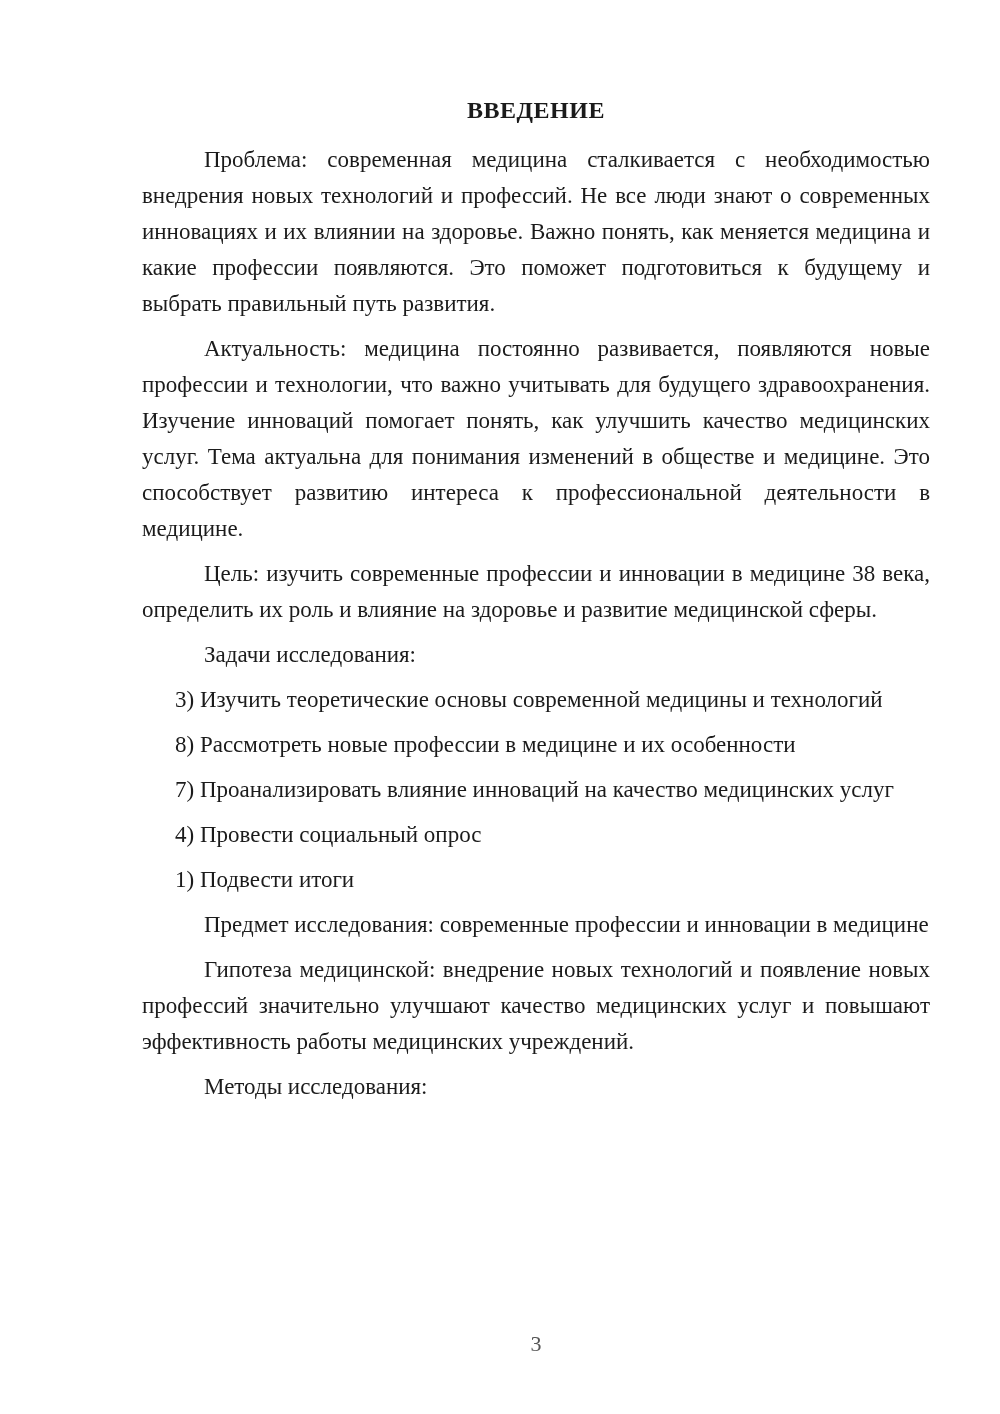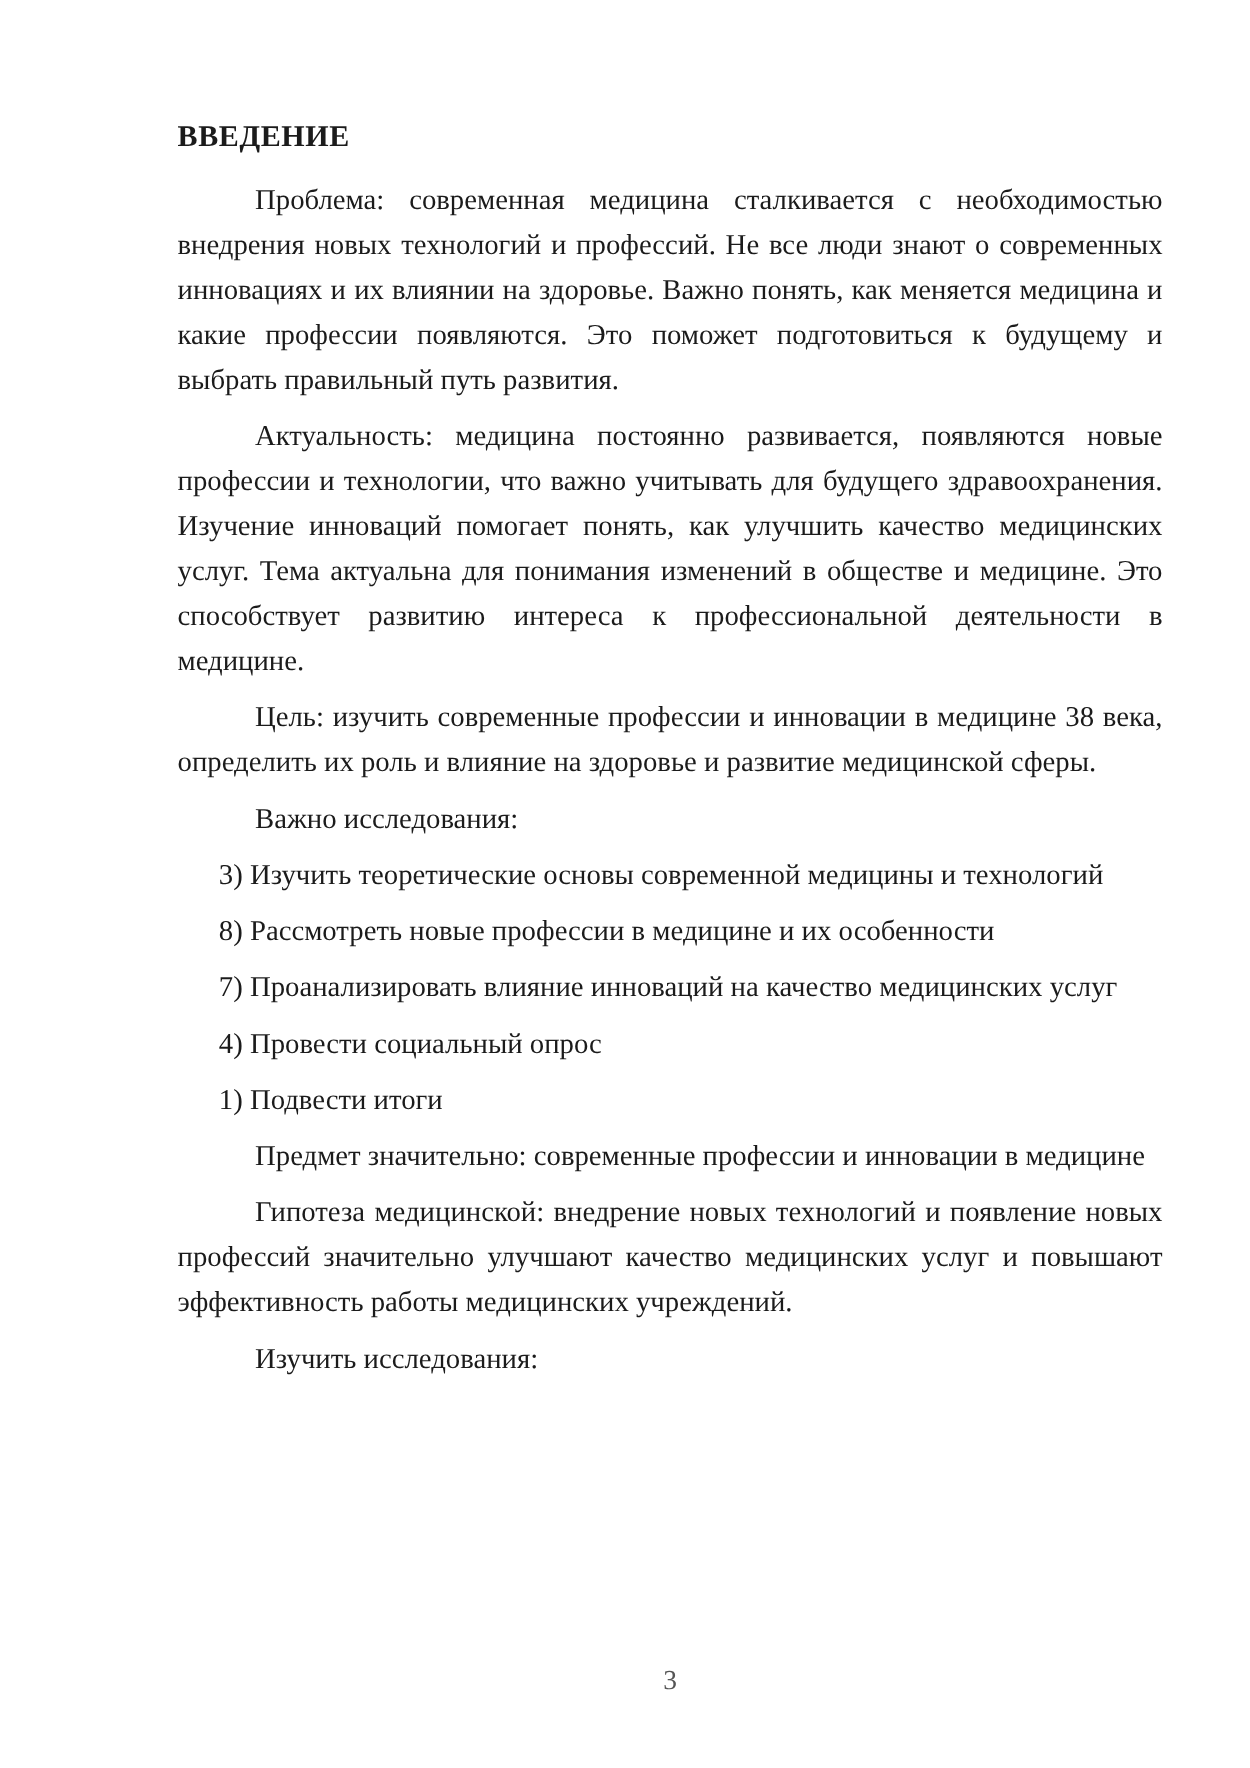--- a/index.html
+++ b/index.html
@@ -19,20 +19,21 @@
   .content {
     position: absolute;
     left: 142px;
     top: 0;
     width: 788px;
     padding-top: 92px;
     font-size: 23px;
     line-height: 36px;
   }
   .doc-title {
+    text-align: center;
     font-weight: bold;
     font-size: 24px;
     line-height: 36px;
     margin: 0 0 14px 0;
     letter-spacing: 0.5px;
   }
   .content p {
     margin: 0 0 9px 0;
     text-align: justify;
     hyphens: none;
@@ -57,27 +58,27 @@
 </head>
 <body>
 
 <div class="page">
   <div class="content">
     <h1 class="doc-title">ВВЕДЕНИЕ</h1>
 
     <p class="para">Проблема: современная медицина сталкивается с необходимостью внедрения новых технологий и профессий. Не все люди знают о современных инновациях и их влиянии на здоровье. Важно понять, как меняется медицина и какие профессии появляются. Это поможет подготовиться к будущему и выбрать правильный путь развития.</p>
     <p class="para">Актуальность: медицина постоянно развивается, появляются новые профессии и технологии, что важно учитывать для будущего здравоохранения. Изучение инноваций помогает понять, как улучшить качество медицинских услуг. Тема актуальна для понимания изменений в обществе и медицине. Это способствует развитию интереса к профессиональной деятельности в медицине.</p>
     <p class="para">Цель: изучить современные профессии и инновации в медицине 38 века, определить их роль и влияние на здоровье и развитие медицинской сферы.</p>
-    <p class="para">Важно исследования:</p>
+    <p class="para">Задачи исследования:</p>
 
     <p class="list">3) Изучить теоретические основы современной медицины и технологий</p>
     <p class="list">8) Рассмотреть новые профессии в медицине и их особенности</p>
     <p class="list">7) Проанализировать влияние инноваций на качество медицинских услуг</p>
     <p class="list">4) Провести социальный опрос</p>
     <p class="list">1) Подвести итоги</p>
 
-    <p class="para">Предмет значительно: современные профессии и инновации в медицине</p>
+    <p class="para">Предмет исследования: современные профессии и инновации в медицине</p>
     <p class="para">Гипотеза медицинской: внедрение новых технологий и появление новых профессий значительно улучшают качество медицинских услуг и повышают эффективность работы медицинских учреждений.</p>
-    <p class="para">Изучить исследования:</p>
+    <p class="para">Методы исследования:</p>
   </div>
 
   <div class="page-number">3</div>
 </div>
 
 </body></html>

